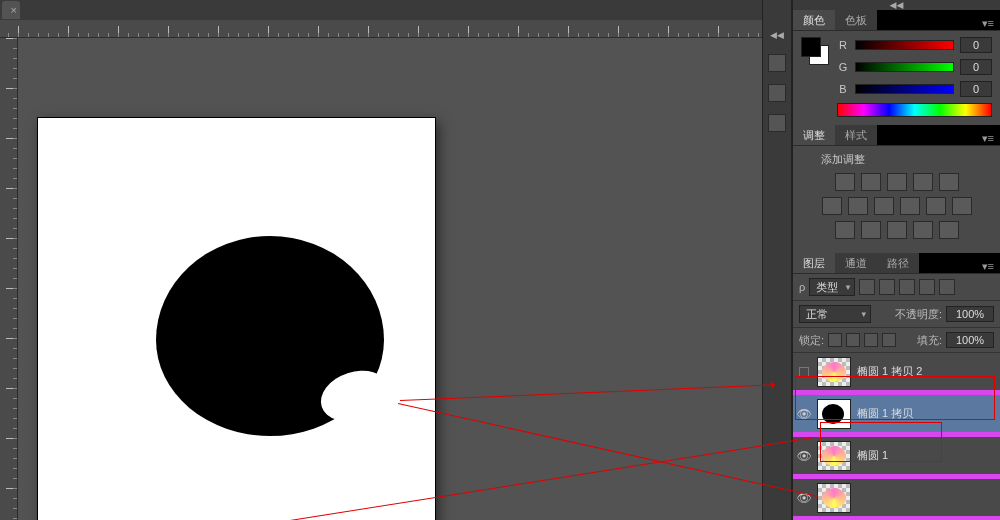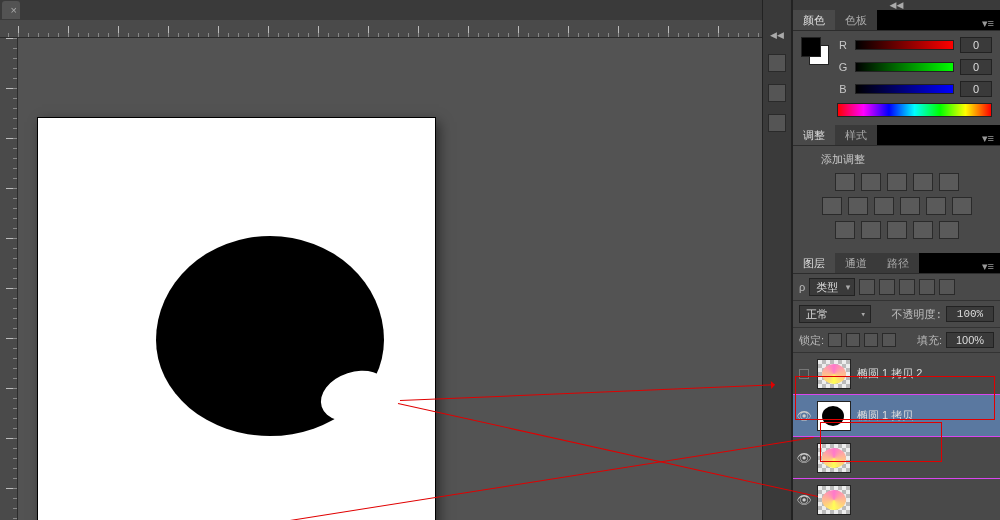--- a/index.html
+++ b/index.html
@@ -110,28 +110,28 @@
     .adj-ic { width:20px; height:18px; background:#5a5a5a; border:1px solid #2a2a2a; }
     
     .layers { flex:1; display:flex; flex-direction:column; }
     .filter-row { display:flex; align-items:center; gap:4px; padding:4px 6px; border-bottom:1px solid #333; }
     .select {
       background:#3a3a3a; border:1px solid #222; color:#ddd; height:18px; padding:0 16px 0 6px;
       position:relative; display:flex; align-items:center;
     }
     .select::after{content:"▾"; position:absolute; right:4px; color:#aaa; font-size:9px;}
     .f-ic { width:16px; height:16px; background:#555; border:1px solid #2a2a2a; }
-    .blend-row { display:flex; align-items:center; gap:4px; padding:4px 6px; border-bottom:1px solid #333;font-family:Liberation Mono, monospace; }
+    .blend-row { display:flex; align-items:center; gap:4px; padding:4px 6px; border-bottom:1px solid #333; }
     .txtlabel { color:#bbb; }
     .numbox { width:48px; height:16px; background:#3a3a3a; border:1px solid #222; color:#ddd; text-align:center; line-height:14px; }
     .lock-row { display:flex; align-items:center; gap:4px; padding:4px 6px; border-bottom:1px solid #333; }
     .lock-ic { width:14px; height:14px; background:#555; border:1px solid #2a2a2a; }
     .layer-list { flex:1; overflow:hidden; }
     .layer {
-      display:flex; align-items:center; height:42px; border-bottom:1px solid #d946ef; padding:0 12px 0 2px;
+      display:flex; align-items:center; height:42px; border-bottom:5px solid #d946ef; padding:0 12px 0 2px;
       position:relative;
     }
     .layer.selected { background:#5a78a0; }
     .eye { width:18px; display:flex; align-items:center; justify-content:center; color:#ccc; font-size:12px; }
     .thumb {
       width:34px; height:30px; border:1px solid #222; margin:0 6px 0 4px;
       background-image:
         linear-gradient(45deg,#bbb 25%,transparent 25%),linear-gradient(-45deg,#bbb 25%,transparent 25%),
         linear-gradient(45deg,transparent 75%,#bbb 75%),linear-gradient(-45deg,transparent 75%,#bbb 75%);
       background-size:8px 8px; background-position:0 0,0 4px,4px -4px,-4px 0;
@@ -284,20 +284,21 @@
           <div class="lname">椭圆 1 拷贝 2</div>
         </div>
         <div class="layer selected">
           <div class="eye">👁</div>
           <div class="thumb black"></div>
           <div class="lname">椭圆 1 拷贝</div>
         </div>
         <div class="layer">
           <div class="eye">👁</div>
           <div class="thumb pink"></div>
+          <div class="lname">椭圆 1</div>
         </div>
         <div class="layer">
           <div class="eye">👁</div>
           <div class="thumb pink"></div>
         </div>
       </div>
   </div>
 </div>
 
 <div class="red-box" style="left:795px; top:376px; width:200px; height:44px;"></div>

